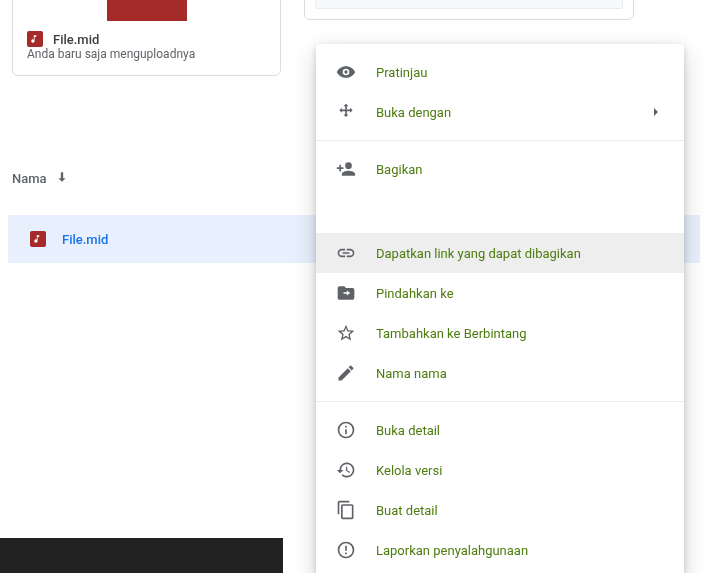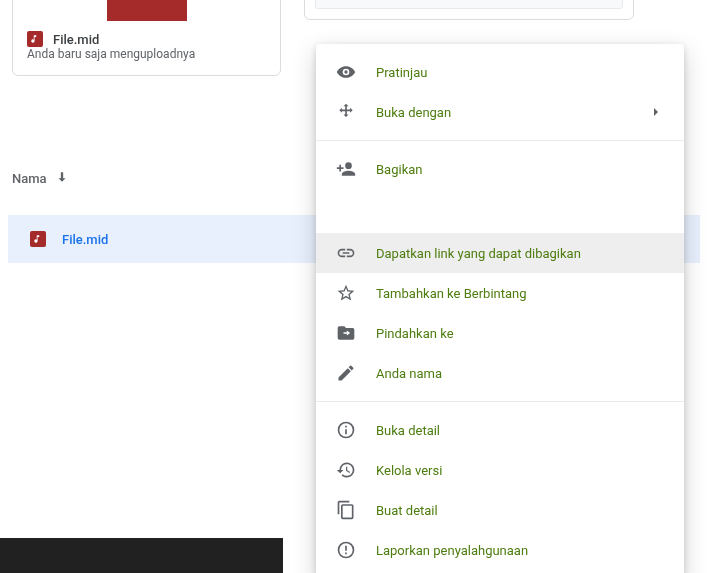--- a/index.html
+++ b/index.html
@@ -202,42 +202,42 @@
       <svg viewBox="0 0 24 24">
           <path d="M3.9 12a3.1 3.1 0 0 1 3.1-3.1h4V7H7a5 5 0 0 0 0 10h4v-1.9H7A3.1 3.1 0 0 1 3.9 12zM17 7h-4v1.9h4a3.1 3.1 0 0 1 0 6.2h-4V17h4a5 5 0 0 0 0-10zM8 11h8v2H8z"></path>
         </svg>
     </span>
     <span class="label">Dapatkan link yang dapat dibagikan</span>
   </div>
 
   <div class="item">
     <span class="ico">
       <svg viewBox="0 0 24 24">
+          <path d="M20 6h-8l-2-2H4a2 2 0 0 0-2 2v12a2 2 0 0 0 2 2h16a2 2 0 0 0 2-2V8a2 2 0 0 0-2-2zm-7 9v-2H9v-2h4V9l4 3-4 3z"></path>
+        </svg>
+    </span>
+    <span class="label">Pindahkan ke</span>
+  </div>
+
+  <div class="item">
+    <span class="ico">
+      <svg viewBox="0 0 24 24">
           <path d="M12 17.27L18.18 21l-1.64-7.03L22 9.24l-7.19-.61L12 2 9.19 8.63 2 9.24l5.46 4.73L5.82 21 12 17.27zM12 15.4l-3.76 2.27 1-4.28-3.32-2.88 4.38-.38L12 6.1l1.71 4.03 4.38.38-3.32 2.88 1 4.28L12 15.4z"></path>
         </svg>
     </span>
     <span class="label">Tambahkan ke Berbintang</span>
   </div>
 
   <div class="item">
     <span class="ico">
       <svg viewBox="0 0 24 24">
-          <path d="M20 6h-8l-2-2H4a2 2 0 0 0-2 2v12a2 2 0 0 0 2 2h16a2 2 0 0 0 2-2V8a2 2 0 0 0-2-2zm-7 9v-2H9v-2h4V9l4 3-4 3z"></path>
-        </svg>
-    </span>
-    <span class="label">Pindahkan ke</span>
-  </div>
-
-  <div class="item">
-    <span class="ico">
-      <svg viewBox="0 0 24 24">
           <path d="M3 17.25V21h3.75L17.81 9.94l-3.75-3.75L3 17.25zM20.71 7.04a1 1 0 0 0 0-1.41l-2.34-2.34a1 1 0 0 0-1.41 0l-1.83 1.83 3.75 3.75 1.83-1.83z"></path>
         </svg>
     </span>
-    <span class="label">Anda nama</span>
+    <span class="label">Nama nama</span>
   </div>
 
   <div class="sep"></div>
 
   <div class="item">
     <span class="ico">
       <svg viewBox="0 0 24 24">
           <path d="M11 7h2v2h-2V7zm0 4h2v6h-2v-6zm1-9a10 10 0 1 0 0 20 10 10 0 0 0 0-20zm0 18a8 8 0 1 1 0-16 8 8 0 0 1 0 16z"></path>
         </svg>
     </span>

